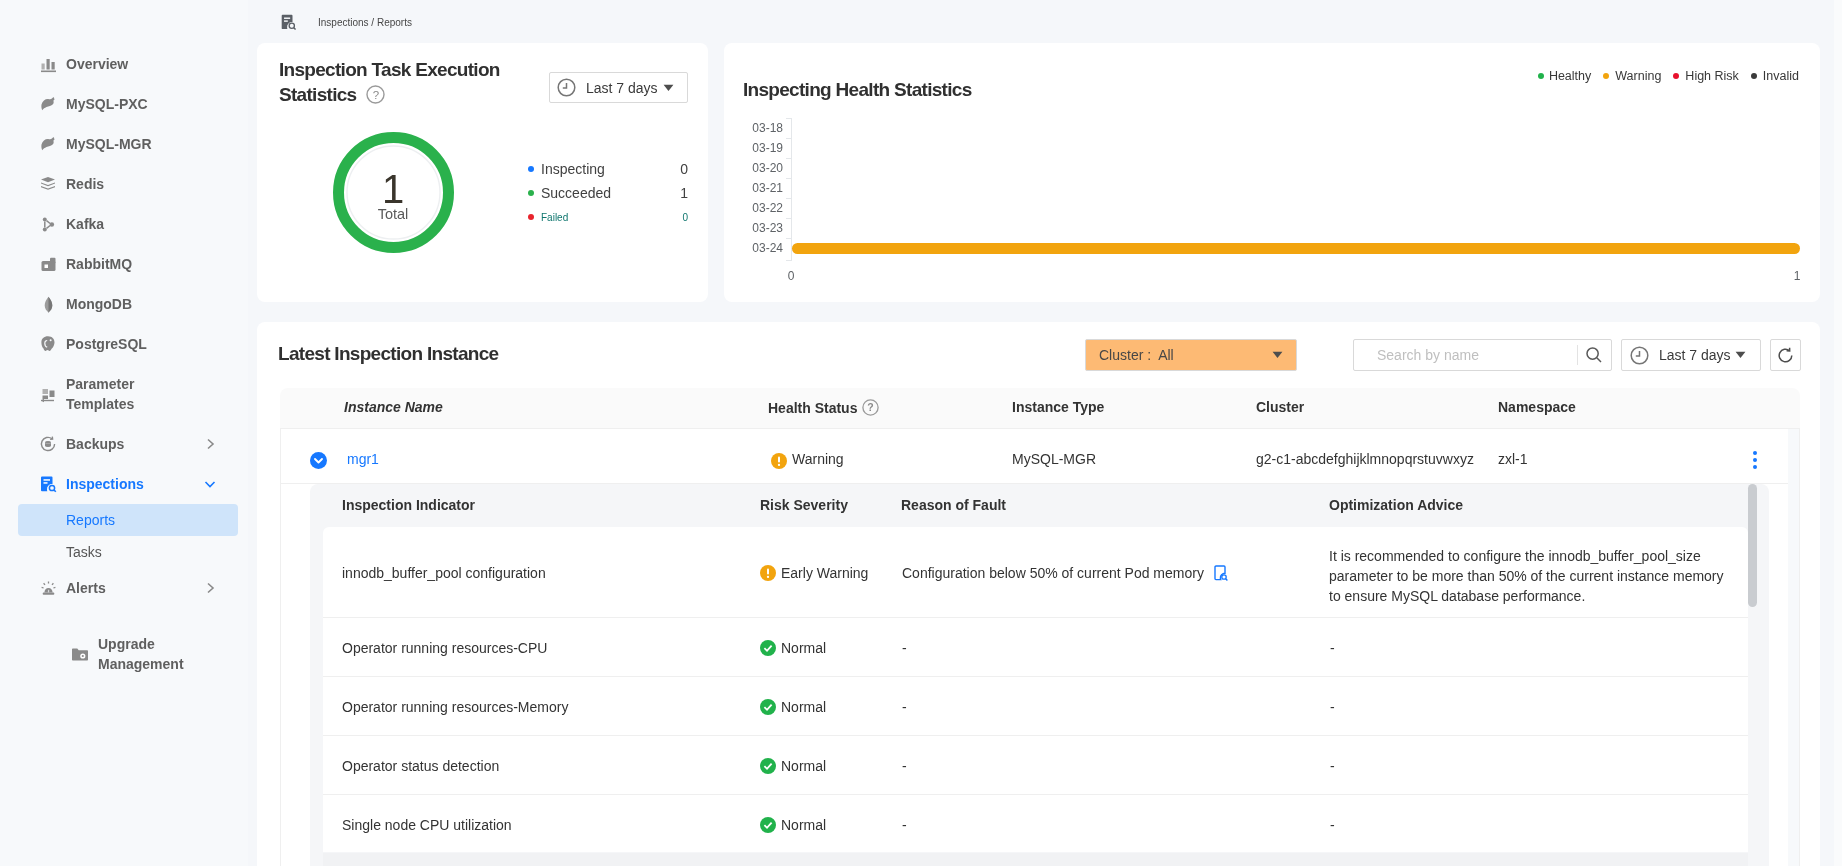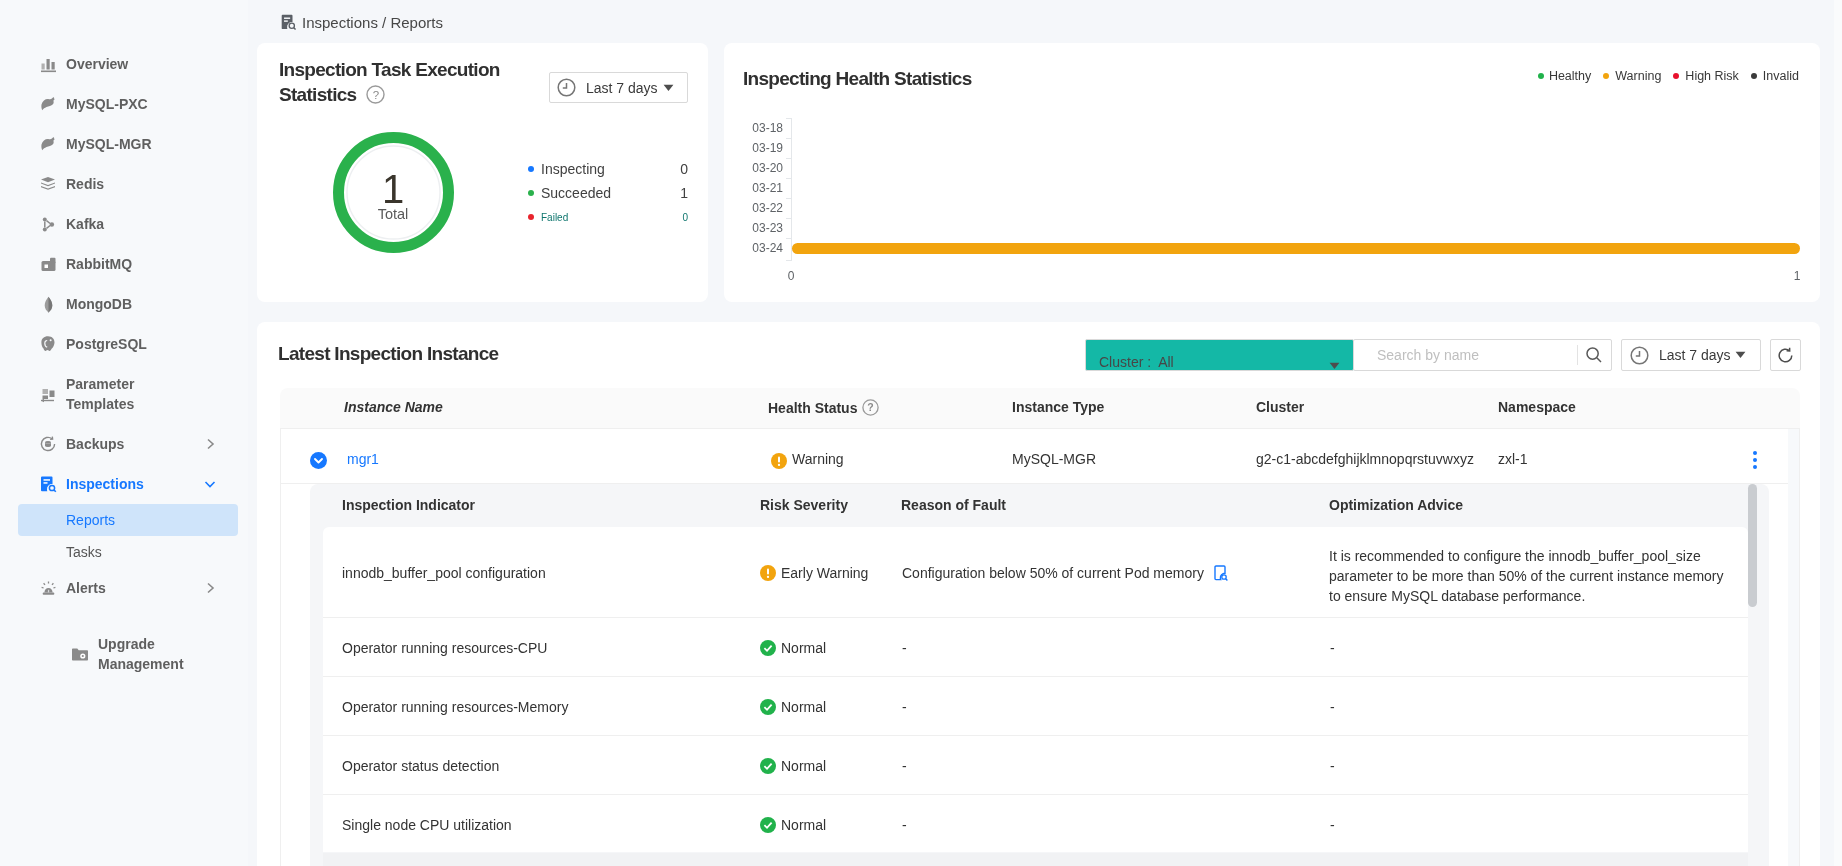--- a/index.html
+++ b/index.html
@@ -212,21 +212,21 @@
       <svg width="18" height="18" viewBox="0 0 20 20">
         <g fill="#5a5f66">
           <path d="M4,2 h10 a1,1 0 0 1 1,1 V10 a5.4,5.4 0 0 0 -6,6 c0,0.8 0.15,1.3 0.4,1.9 H4 a1,1 0 0 1 -1,-1 V3 a1,1 0 0 1 1,-1 Z"></path>
           <rect x="5.6" y="5" width="6.8" height="1.6" fill="#f7f9fb"></rect>
           <rect x="5.6" y="8.2" width="4.2" height="1.6" fill="#f7f9fb"></rect>
         </g>
         <circle cx="14.2" cy="14.2" r="2.9" fill="none" stroke="#5a5f66" stroke-width="1.5"></circle>
         <path d="M16.4,16.4 L18.4,18.4" stroke="#5a5f66" stroke-width="1.6"></path>
       </svg>
     </span>
-  <span style="font-size:15px;color:#474747;">Inspections / Reports</span>
+  <span style="font-size:10px;color:#474747;margin-left:16px;">Inspections / Reports</span>
 </div>
 
 <div class="card" style="left:257px;top:43px;width:451px;height:259px;"></div>
 <div class="abs title" style="left:279px;top:58px;width:300px;line-height:24.5px;">Inspection Task Execution Statistics&nbsp; <span id="help1" style="display:inline-block;vertical-align:-3px;"><svg width="19" height="19" viewBox="0 0 19 19">
         <circle cx="9.5" cy="9.5" r="8.5" fill="none" stroke="#9a9a9a" stroke-width="1.4"></circle>
         <text x="9.5" y="13.6" text-anchor="middle" font-size="11.5" fill="#8a8a8a" font-weight="400" font-family="Liberation Sans">?</text>
       </svg></span></div>
 <div class="selectbox" id="dd1" style="left:549px;top:72px;width:139px;height:31px;">
   <svg style="margin-left:7px;" width="19" height="19" viewBox="0 0 19 19">
       <circle cx="9.5" cy="9.5" r="8.3" fill="none" stroke="#767676" stroke-width="1.5"></circle>
@@ -257,21 +257,21 @@
       <span style="margin-left:auto;">1</span>
     </div>
   <div class="abs mid" style="left:528px;top:208px;width:160px;height:18px;font-size:10px;color:#0f766e;align-items:center;">
       <span style="width:6px;height:6px;border-radius:50%;background:#e8242d;margin-right:7px;"></span>
       <span>Failed</span>
       <span style="margin-left:auto;">0</span>
     </div>
 </div>
 
 <div class="card" style="left:724px;top:43px;width:1096px;height:259px;"></div>
-<div class="abs title" style="left:743px;top:68px;text-align:center;">Inspecting Health Statistics</div>
+<div class="abs title" style="left:743px;top:79px;text-align:center;">Inspecting Health Statistics</div>
 <div id="legend2">
   <div class="abs mid" style="right:43px;top:68px;height:15px;font-size:12.5px;color:#383838;">
     <span style="width:6px;height:6px;border-radius:50%;background:#21b24b;margin-right:5px;"></span>
       <span>Healthy</span>
     <span style="width:6px;height:6px;border-radius:50%;background:#f2a40e;margin-left:12px;margin-right:6px;"></span>
       <span>Warning</span>
     <span style="width:6px;height:6px;border-radius:50%;background:#e8112d;margin-left:12px;margin-right:6px;"></span>
       <span>High Risk</span>
     <span style="width:6px;height:6px;border-radius:50%;background:#3b3b3b;margin-left:12px;margin-right:6px;"></span>
       <span>Invalid</span>
@@ -293,21 +293,21 @@
     </g>
     <rect x="12" y="133" width="1008" height="11" rx="5.5" fill="#f2a40e"></rect>
     <text x="11" y="170" text-anchor="middle" font-size="12" fill="#5e6266" font-family="Liberation Sans">0</text>
     <text x="1017" y="170" text-anchor="middle" font-size="12" fill="#5e6266" font-family="Liberation Sans">1</text>
   </svg>
 </div>
 
 <div class="card" style="left:257px;top:322px;width:1563px;height:544px;border-bottom-left-radius:0;border-bottom-right-radius:0;"></div>
 <div class="abs title" style="left:278px;top:343px;">Latest Inspection Instance</div>
 <div id="controls">
-  <div class="selectbox" style="left:1085px;top:339px;width:269px;height:32px;background:#14b8a6;align-items:flex-end;">
+  <div class="selectbox" style="left:1085px;top:339px;width:212px;height:32px;background:#fdba74;">
     <span style="margin-left:13px;color:#474747;">Cluster :&nbsp; All</span>
     <svg style="position:absolute;right:13px;" width="11" height="8" viewBox="0 0 11 8">
         <path d="M0.6,0.8 L10.4,0.8 L5.5,7 Z" fill="#4d4d4d"></path>
       </svg>
   </div>
   <div class="selectbox" style="left:1353px;top:339px;width:259px;height:32px;">
     <span style="margin-left:23px;color:#bfbfbf;">Search by name</span>
     <span style="position:absolute;right:33px;width:1px;height:20px;background:#e3e3e3;"></span>
     <svg style="position:absolute;right:8px;" width="18" height="18" viewBox="0 0 18 18">
         <circle cx="7.6" cy="7.6" r="5.6" fill="none" stroke="#595959" stroke-width="1.5"></circle>

